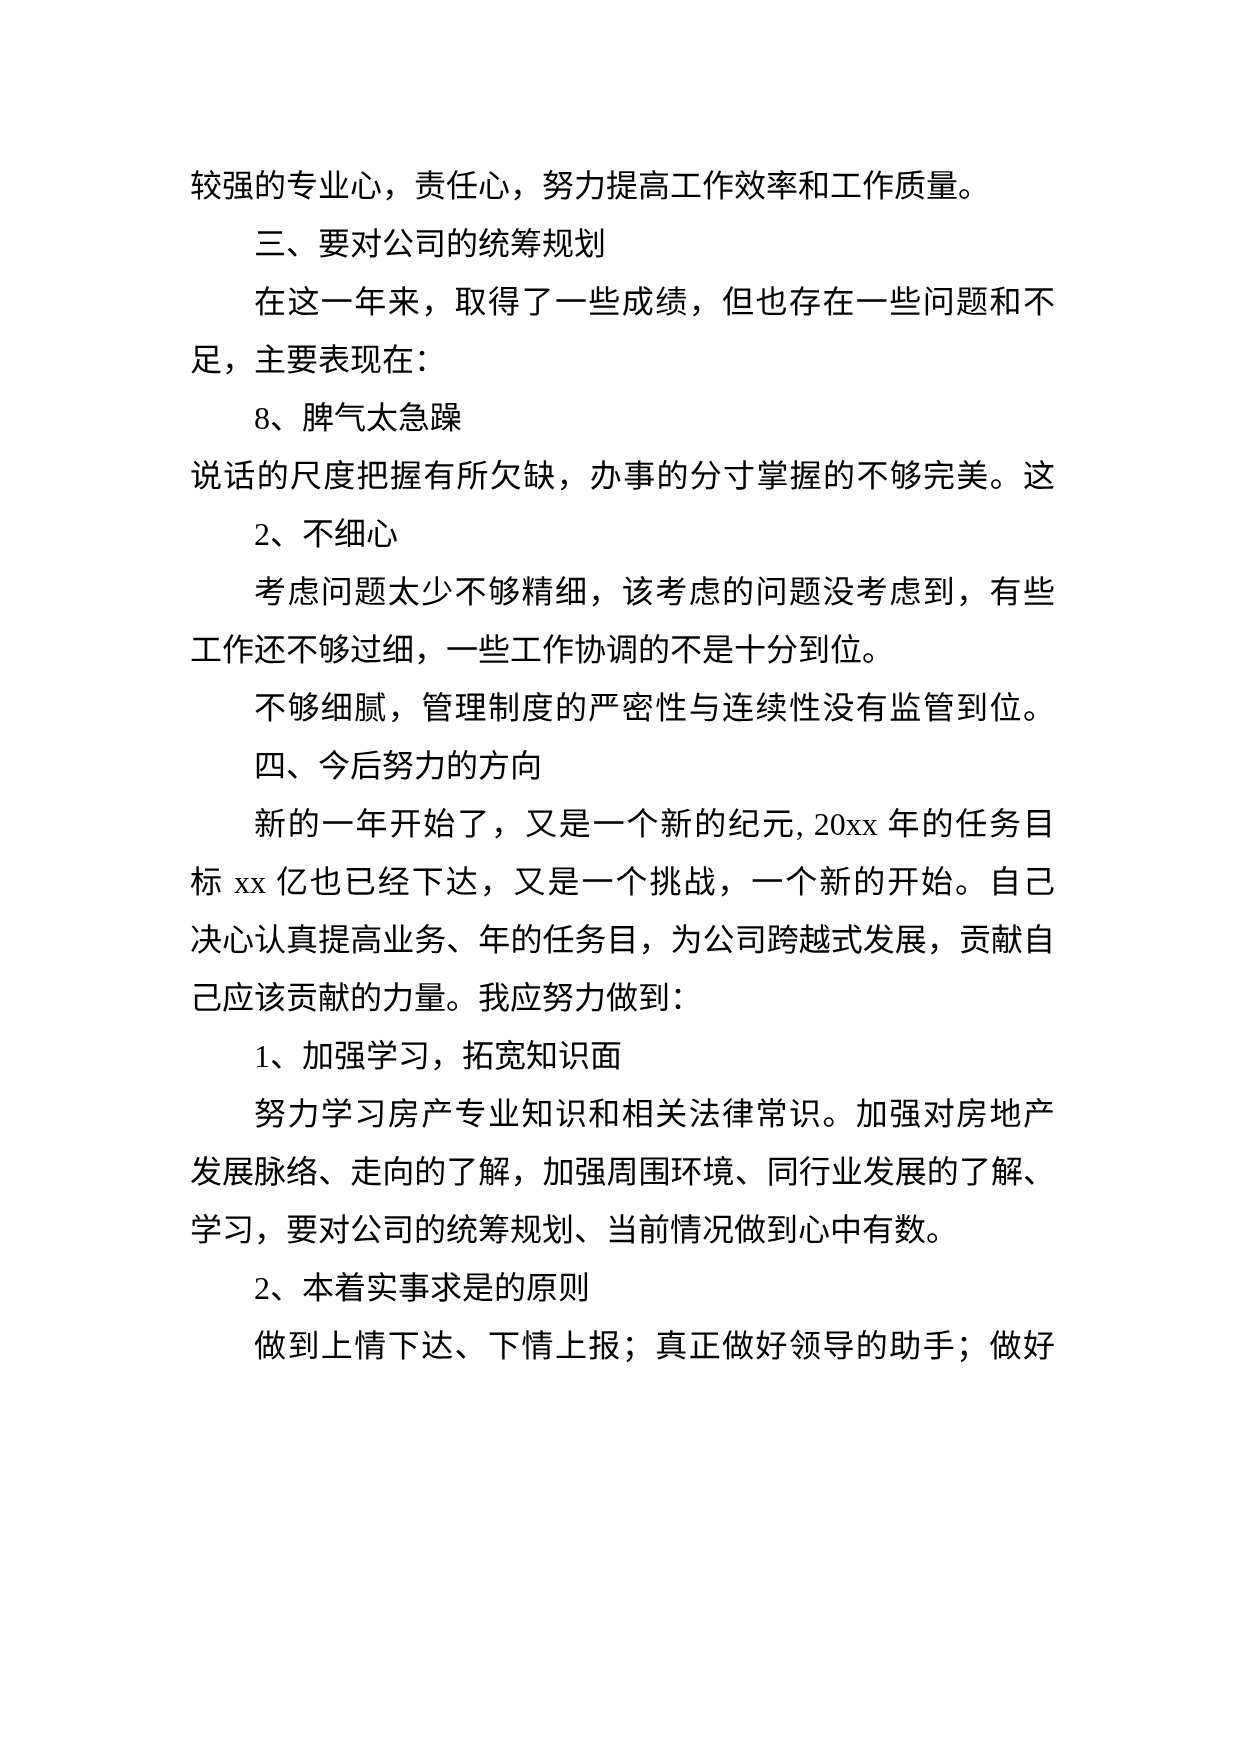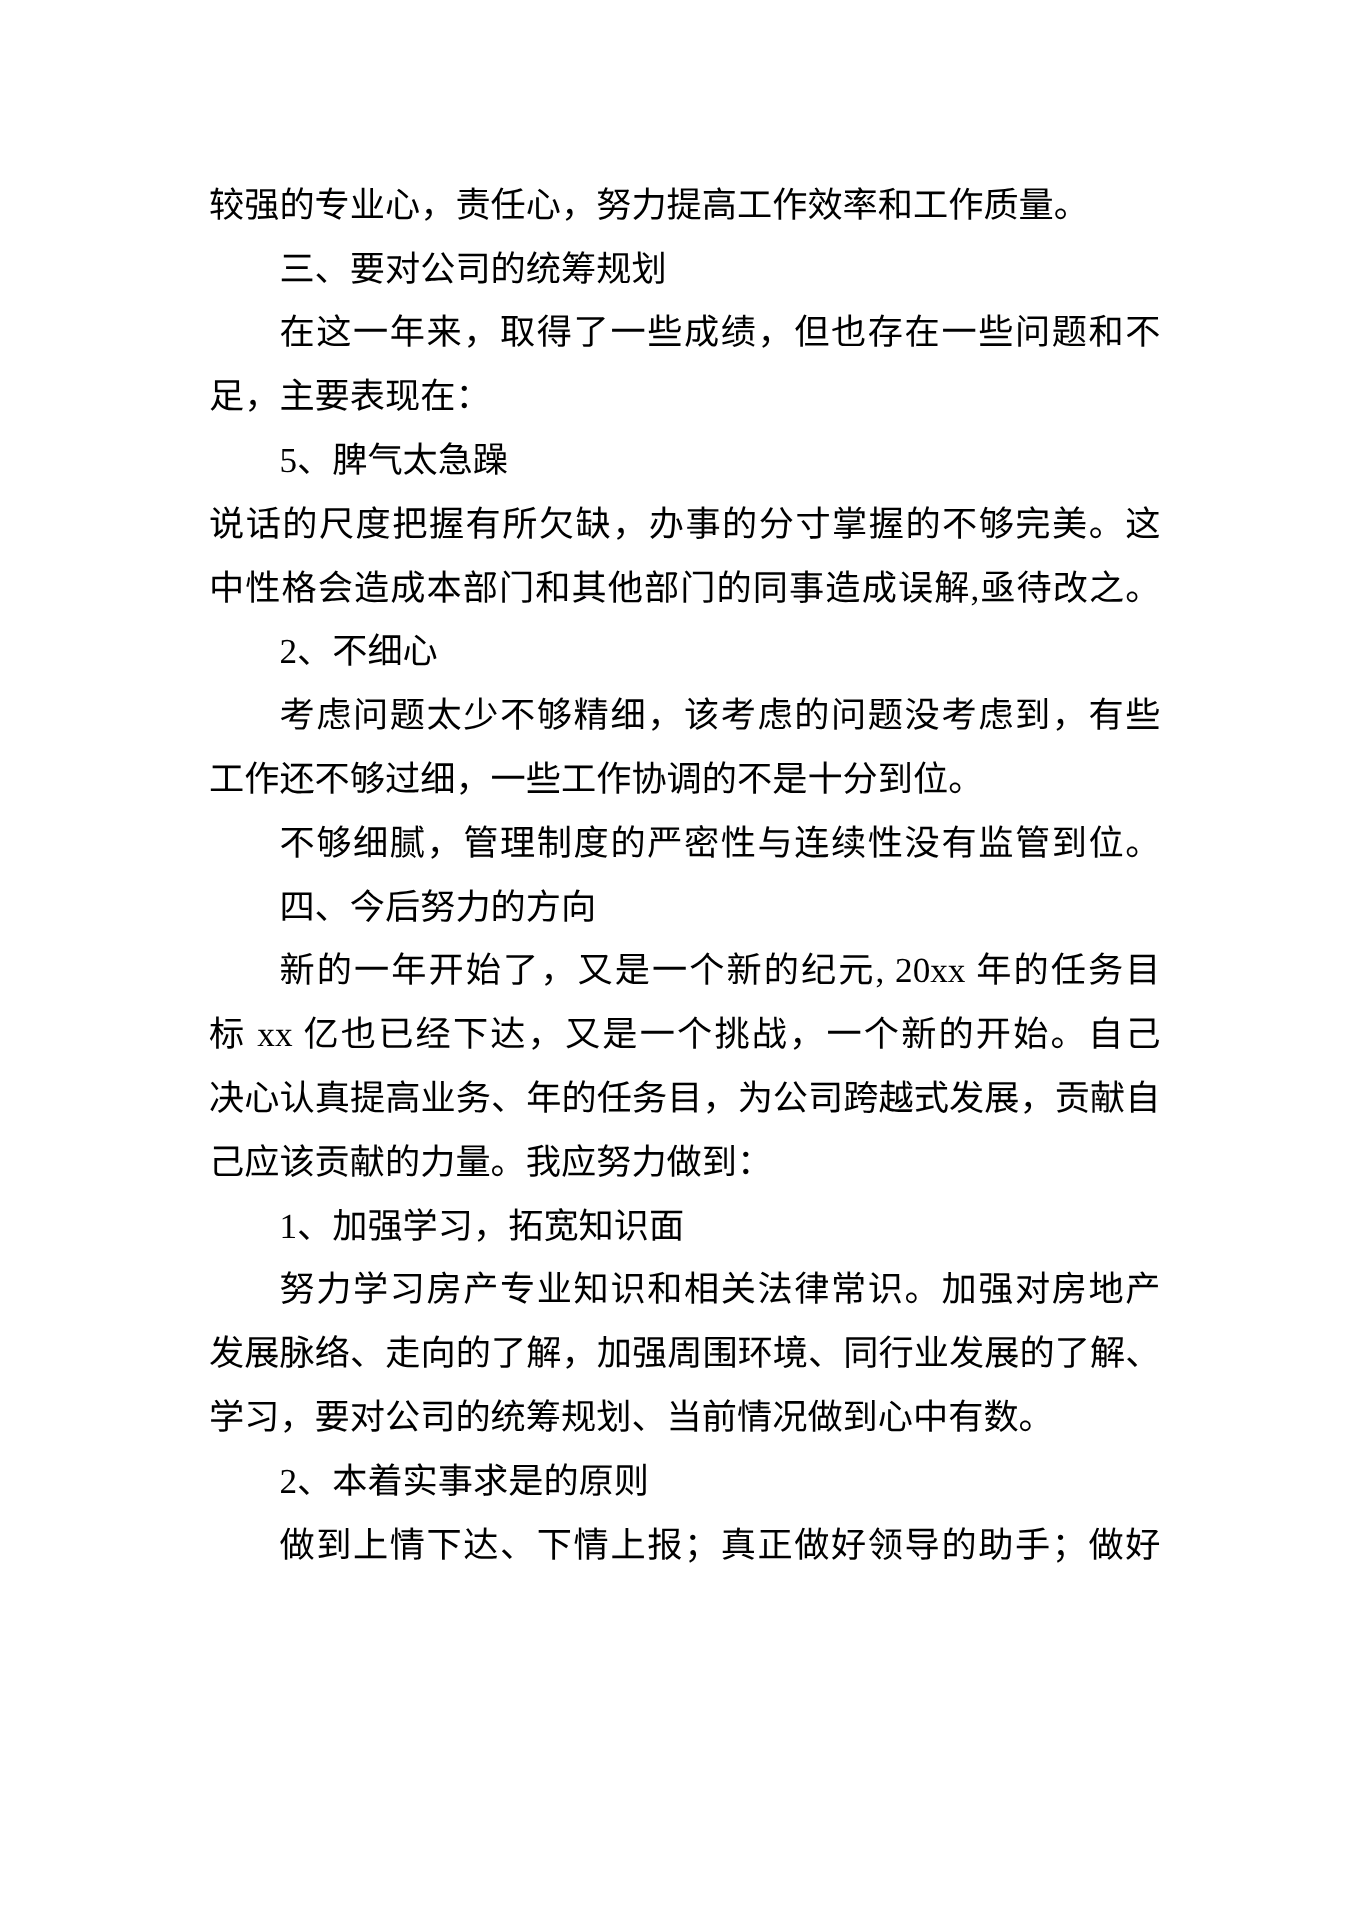--- a/index.html
+++ b/index.html
@@ -41,23 +41,22 @@
 </style>
 </head>
 <body>
 
 <div class="page">
   <div class="content">
       <div class="line">较强的专业心，责任心，努力提高工作效率和工作质量。</div>
       <div class="line indent">三、要对公司的统筹规划</div>
       <div class="line indent just">在这一年来，取得了一些成绩，但也存在一些问题和不</div>
       <div class="line">足，主要表现在：</div>
-      <div class="line indent">5、脾气太急躁</div>
+      <div class="line indent">8、脾气太急躁</div>
       <div class="line just">说话的尺度把握有所欠缺，办事的分寸掌握的不够完美。这</div>
-      <div class="line just">中性格会造成本部门和其他部门的同事造成误解,亟待改之。</div>
       <div class="line indent">2、不细心</div>
       <div class="line indent just">考虑问题太少不够精细，该考虑的问题没考虑到，有些</div>
       <div class="line">工作还不够过细，一些工作协调的不是十分到位。</div>
       <div class="line indent just">不够细腻，管理制度的严密性与连续性没有监管到位。</div>
       <div class="line indent">四、今后努力的方向</div>
       <div class="line indent just">新的一年开始了，又是一个新的纪元, 20xx 年的任务目</div>
       <div class="line just">标 xx 亿也已经下达，又是一个挑战，一个新的开始。自己</div>
       <div class="line just">决心认真提高业务、年的任务目，为公司跨越式发展，贡献自</div>
       <div class="line">己应该贡献的力量。我应努力做到：</div>
       <div class="line indent">1、加强学习，拓宽知识面</div>

